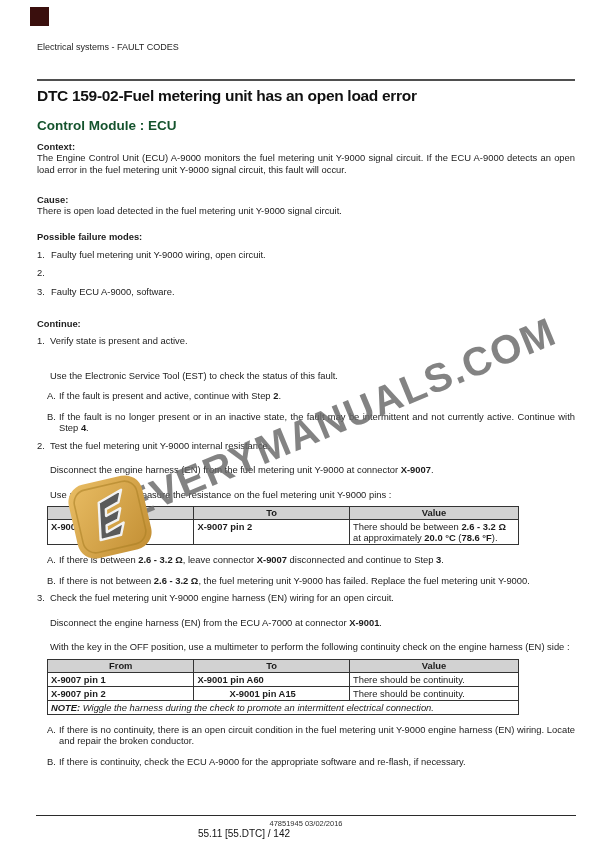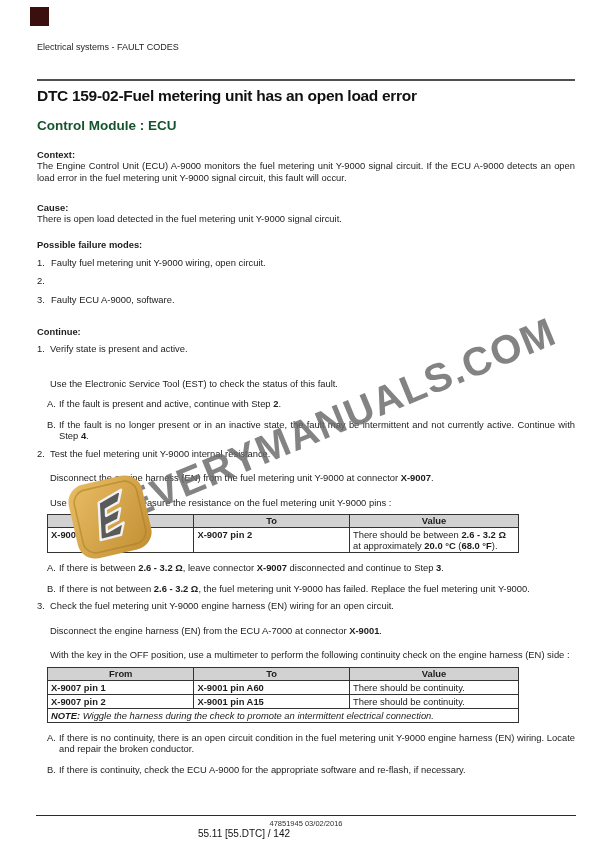--- a/index.html
+++ b/index.html
@@ -61,21 +61,21 @@
 <div class="page">
 
   <div class="corner-marker"></div>
 
   <div class="content">
     <div class="doc-header">Electrical systems - FAULT CODES</div>
     <hr class="title-rule">
     <div class="doc-title">DTC 159-02-Fuel metering unit has an open load error</div>
     <div class="doc-subtitle">Control Module : ECU</div>
 
-    <div class="sec-heading" style="margin-top:16px">Context:</div>
+    <div class="sec-heading" style="margin-top:8px">Context:</div>
     <p class="body-text">The Engine Control Unit (ECU) A-9000 monitors the fuel metering unit Y-9000 signal circuit.  If the ECU A-9000 detects an open load error in the fuel metering unit Y-9000 signal circuit, this fault will occur.</p>
 
     <div class="sec-heading">Cause:</div>
     <p class="body-text">There is open load detected in the fuel metering unit Y-9000 signal circuit.</p>
 
     <div class="sec-heading modes">Possible failure modes:</div>
     <div class="mode-item">
       <span class="num">1.</span>
       <span>Faulty fuel metering unit Y-9000 wiring, open circuit.</span>
     </div>
@@ -116,21 +116,21 @@
       <table class="spec">
         <tbody>
             <tr>
           <th class="c1">From</th>
           <th class="c2">To</th>
           <th class="c3">Value</th>
         </tr>
         <tr>
           <td class="pin"><span style="font-weight: bold;">X-9007 pin 1</span></td>
           <td class="pin"><span style="font-weight: bold;">X-9007 pin 2</span></td>
-          <td><span>There should be between </span><span style="font-weight: bold;">2.6 - 3.2 Ω</span><span> at approximately </span><span style="font-weight: bold;">20.0 °C</span><span> (</span><span style="font-weight: bold;">68.0 °F</span><span>).</span></td>
+          <td><span>There should be between </span><span style="font-weight: bold;">2.6 - 3.2 Ω</span><span> at approximately </span><span style="font-weight: bold;">20.0 °C</span><span> (</span><span style="font-weight: bold;">78.6 °F</span><span>).</span></td>
         </tr>
       </tbody>
         </table>
 
       <div class="sub">
         <span class="sub-label">A.</span>
         <span class="sub-body"><span>If there is between </span><span style="font-weight: bold;">2.6 - 3.2 Ω</span><span>, leave connector </span><span style="font-weight: bold;">X-9007</span><span> disconnected and continue to Step </span><span style="font-weight: bold;">3</span><span>.</span></span>
       </div>
       <div class="sub">
         <span class="sub-label">B.</span>
@@ -153,21 +153,21 @@
           <th class="c2">To</th>
           <th class="c3">Value</th>
         </tr>
         <tr>
           <td class="pin"><span style="font-weight: bold;">X-9007 pin 1</span></td>
           <td class="pin"><span style="font-weight: bold;">X-9001 pin A60</span></td>
           <td><span>There should be continuity.</span></td>
         </tr>
         <tr>
           <td class="pin"><span style="font-weight: bold;">X-9007 pin 2</span></td>
-          <td class="pin"><span style="font-weight: bold;">X-9001 pin A15</span></td>
+          <td class="pin"><span style="font-weight: bold; margin-left: 32px;">X-9001 pin A15</span></td>
           <td><span>There should be continuity.</span></td>
         </tr>
         <tr>
           <td class="note-cell" colspan="3"><span style="font-weight: bold; font-style: italic;">NOTE:</span><span style="font-style: italic;"> Wiggle the harness during the check to promote an intermittent electrical connection.</span></td>
         </tr>
       </tbody>
         </table>
 
       <div class="sub">
         <span class="sub-label">A.</span>

